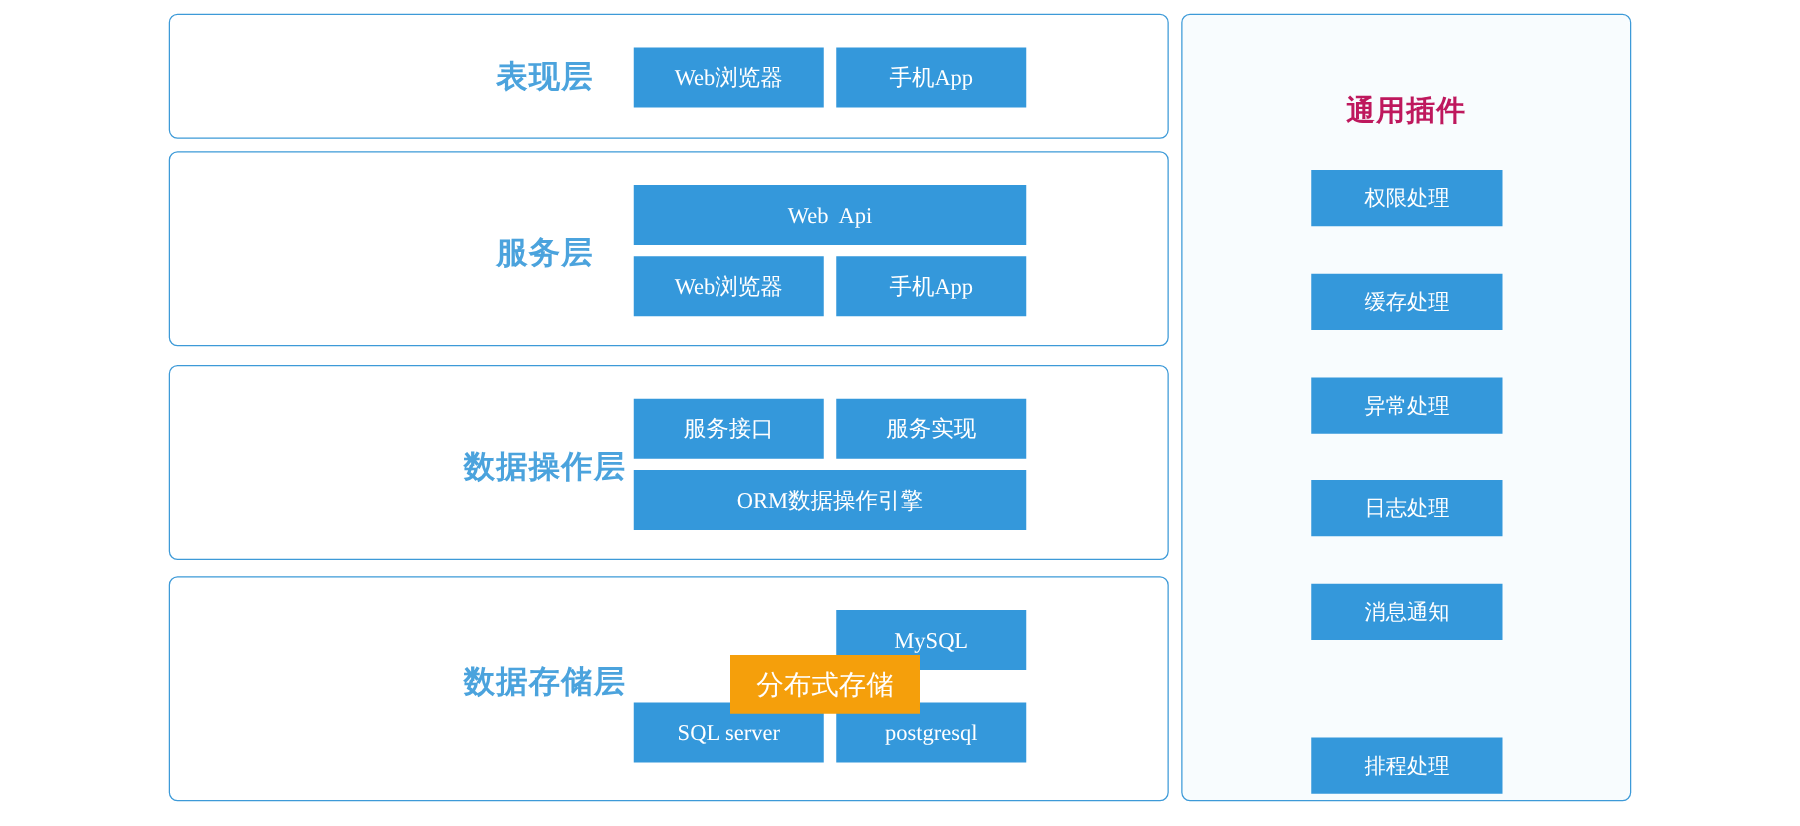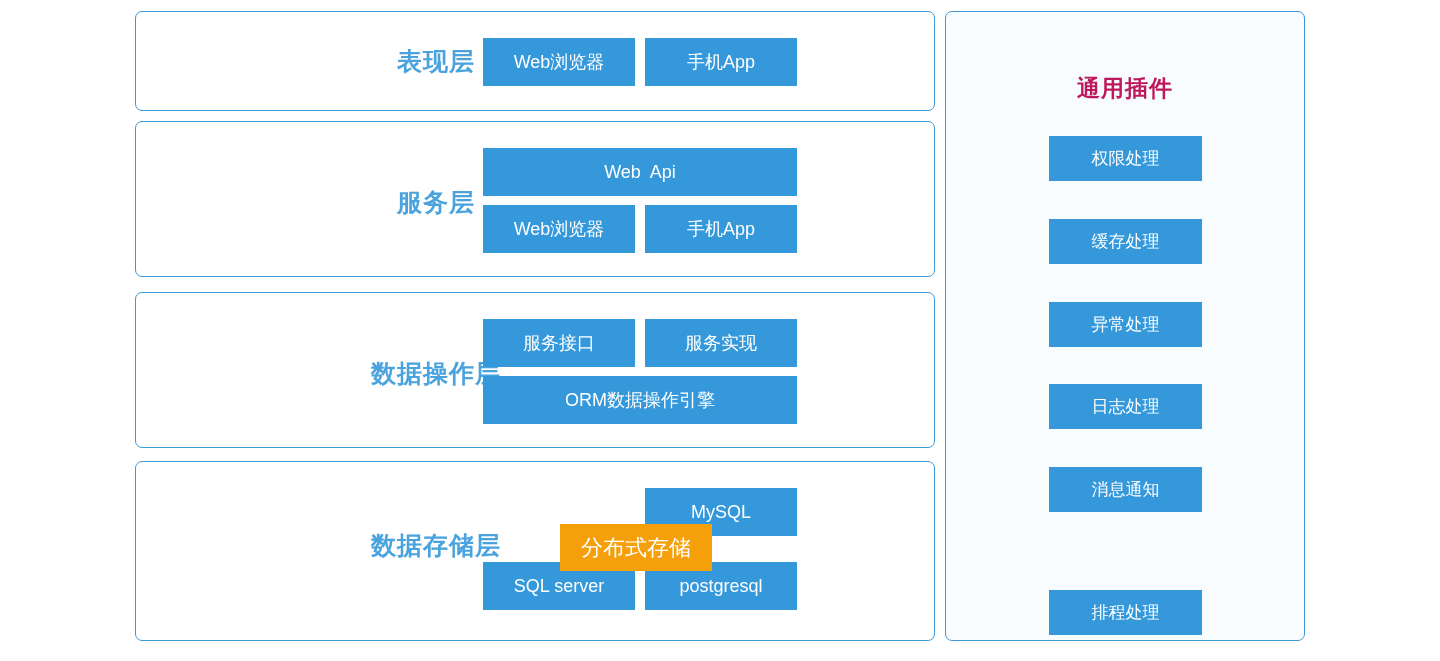--- a/index.html
+++ b/index.html
@@ -3,21 +3,21 @@
 <meta charset="utf-8">
 <style>
   * { box-sizing: border-box; margin: 0; padding: 0; }
   html, body {
     width: 1440px;
     height: 661px;
     background: #ffffff;
     font-family: "Liberation Sans", "DejaVu Sans", sans-serif;
     overflow: hidden;
   }
-  #canvas { position: relative; width: 1440px; height: 522px; }
+  #canvas { position: relative; width: 1440px; height: 522px; font-family: Liberation Serif, serif; }
 
   
   .layer-panel {
     position: absolute;
     border: 1px solid #3d9ad8;
     border-radius: 7px;
     background: #ffffff;
   }
   .plugin-panel {
     position: absolute;
@@ -54,20 +54,21 @@
     position: absolute;
     background: #3498db;
     color: #ffffff;
     font-size: 18px;
     display: flex;
     align-items: center;
     justify-content: center;
     text-align: right;
     white-space: pre;
     line-height: 1;
+    margin-left: 24px;
   }
   .box.orange { background: #f59f0b; font-size: 22px; z-index: 5; }
 
   .plugin-box {
     position: absolute;
     background: #3498db;
     color: #ffffff;
     font-size: 17px;
     display: flex;
     align-items: center;

